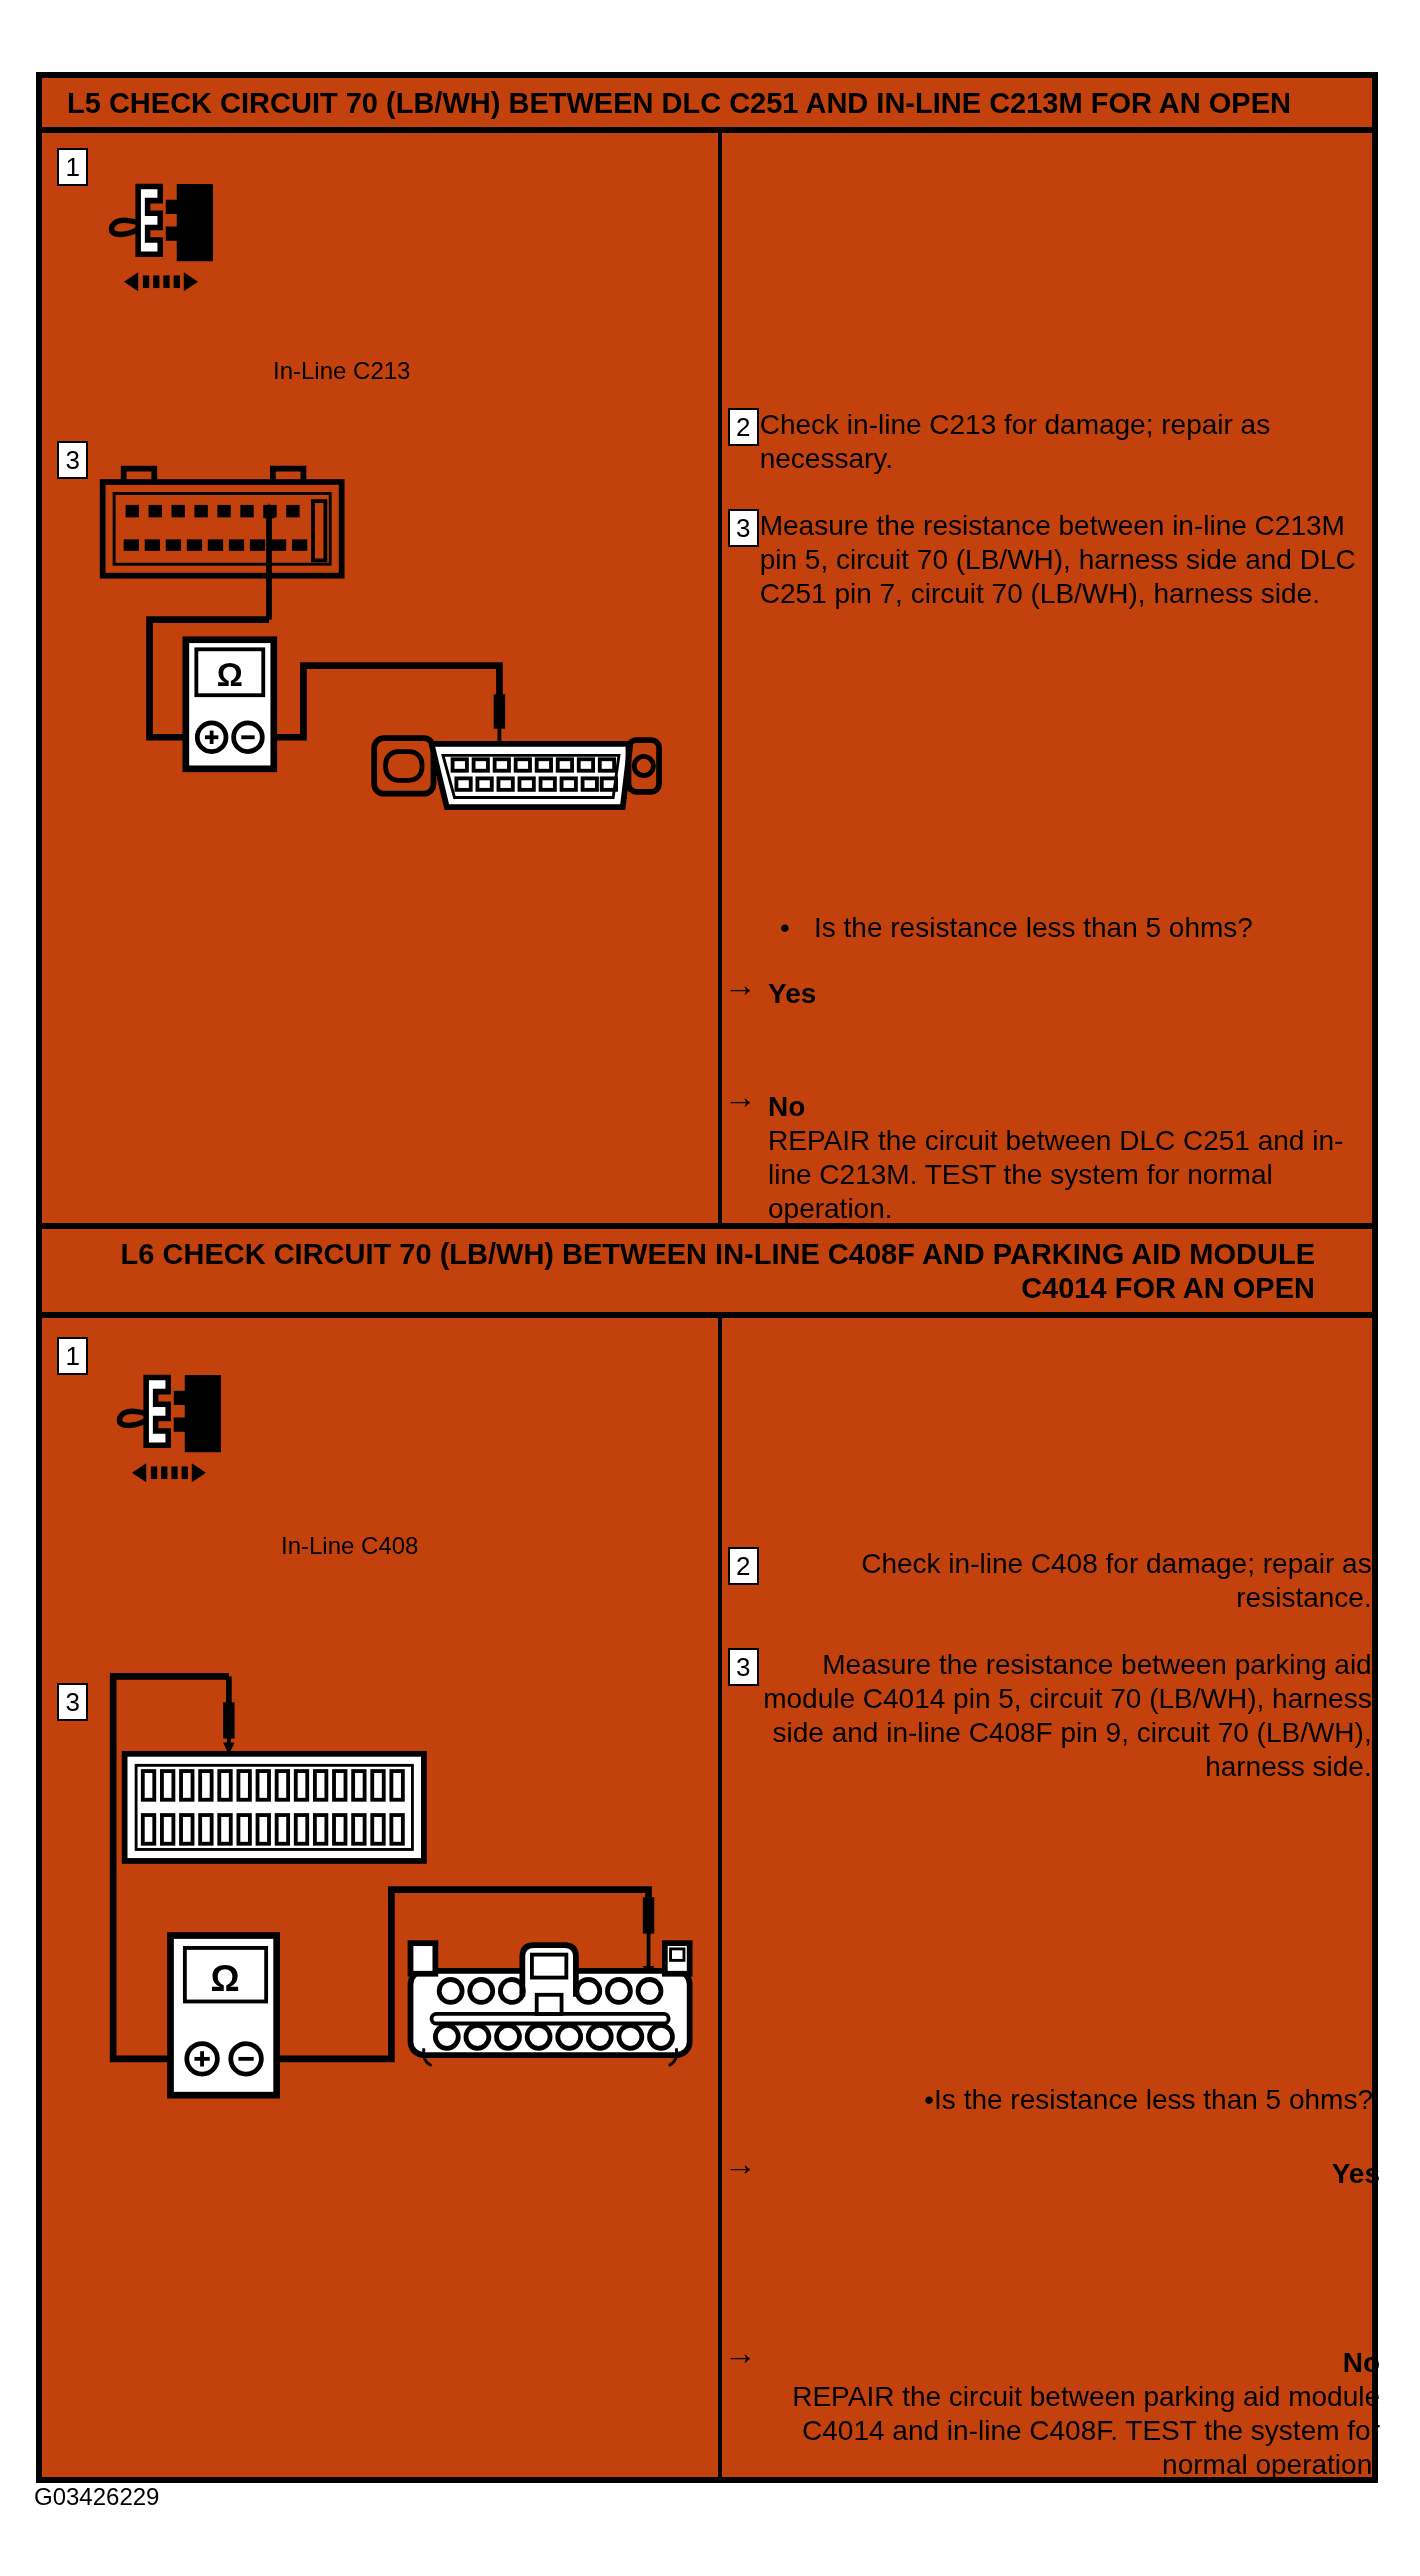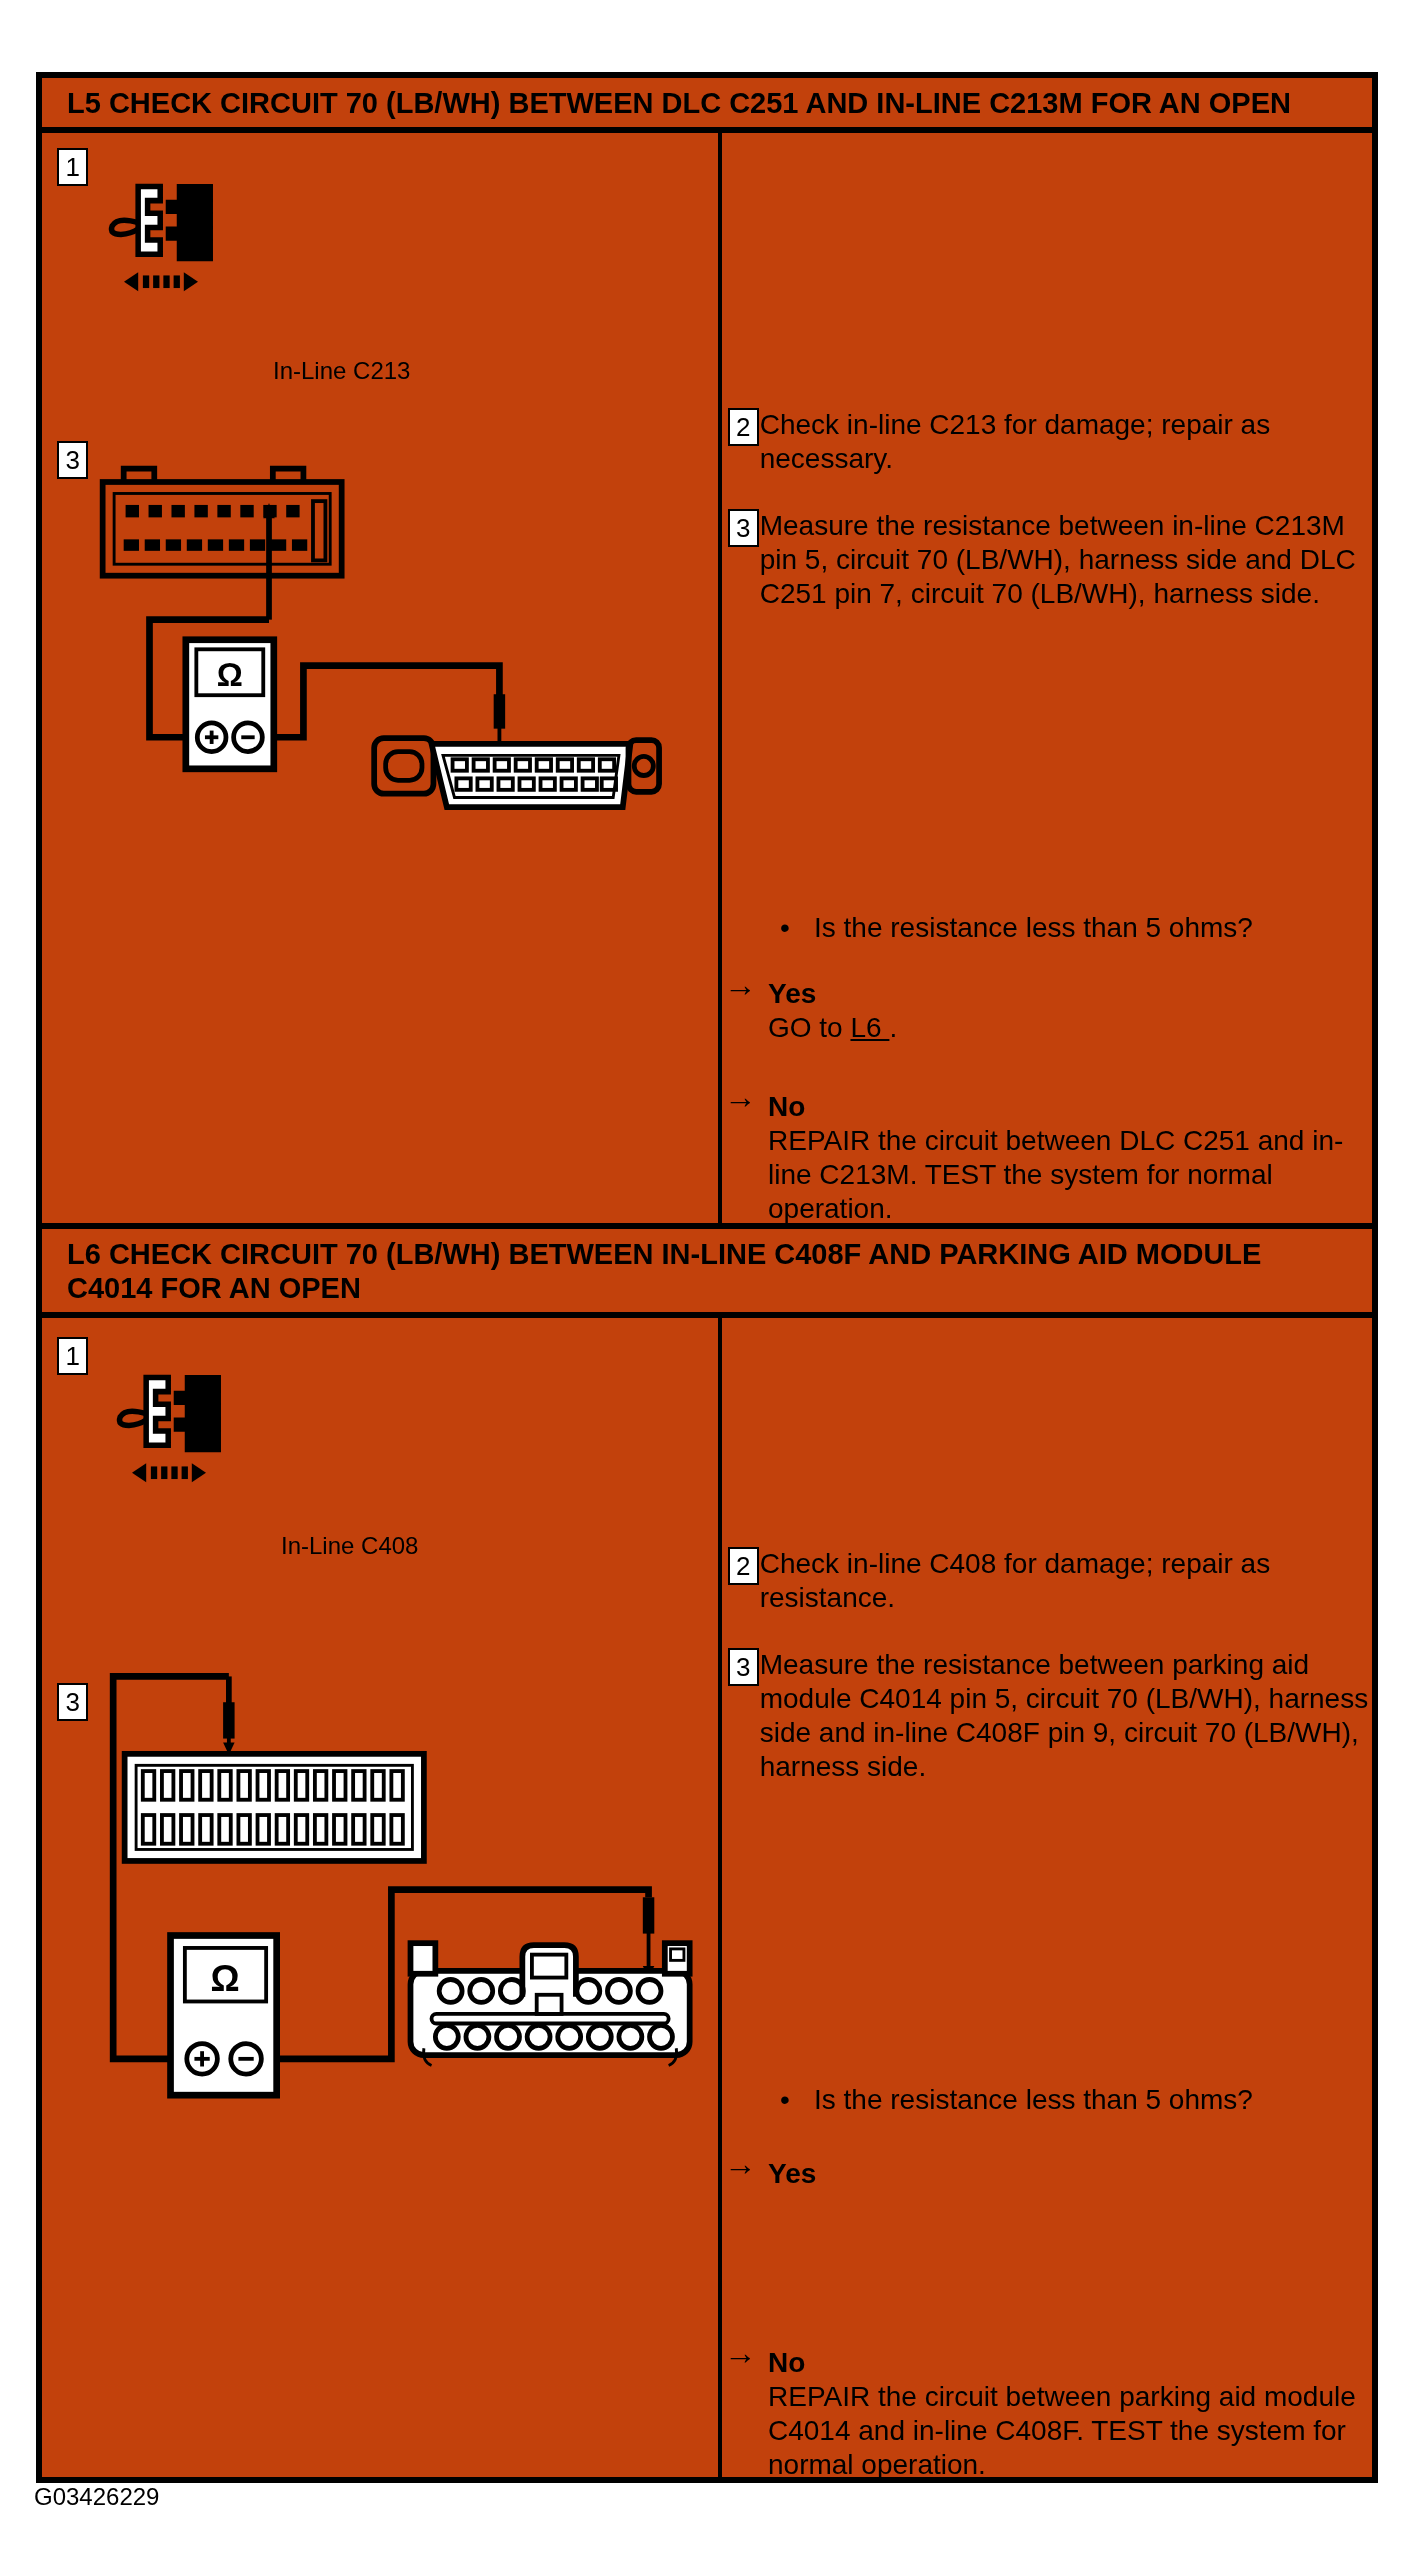--- a/index.html
+++ b/index.html
@@ -5,21 +5,21 @@
   * { margin:0; padding:0; box-sizing:border-box; }
   html,body { background:#ffffff; }
   body {
     width:1421px; height:2576px; position:relative;
     font-family:"Liberation Sans", sans-serif; color:#000;
   }
   .doc-table {
     position:absolute; left:36px; top:72px; width:1342px;
     border:6.7px solid #000; background:#c2410c;
   }
-  .section + .section { border-top:6.7px solid #000; }
+  .section + .section { border-top:6.7px solid #000;text-align:right; }
   .sec-header {
     border-bottom:6.7px solid #000;
     font-weight:bold; font-size:29px; line-height:34px;
     padding:7.6px 57px 7.6px 25px;
   }
   .sec-header .test-id { font-weight:bold; }
   .sec-body { display:flex; position:relative; }
   .sec-body.l5 { height:1090px; }
   .sec-body.l6 { height:1159px; }
   .cell-left { width:676px; position:relative; }
@@ -170,21 +170,20 @@
         <div class="step" style="top:376px;">
           <div class="stepbox">3</div>
           <div class="step-text">Measure the resistance between in-line C213M pin 5, circuit 70 (LB/WH), harness side and DLC C251 pin 7, circuit 70 (LB/WH), harness side.</div>
         </div>
 
         <div class="question" style="top:778px;"><span class="bullet">•</span><span>Is the resistance less than 5 ohms?</span></div>
 
         <span class="arrow-glyph" style="top:838px;">→</span>
         <div class="answer" style="top:845px;">
           <div class="ans-label">Yes</div>
-          <div class="ans-text"><span>GO to </span><span class="go-link">L6 </span><span>.</span></div>
         </div>
 
         <span class="arrow-glyph" style="top:950px;">→</span>
         <div class="answer" style="top:958px;">
           <div class="ans-label">No</div>
           <div class="ans-text">REPAIR the circuit between DLC C251 and in-line C213M. TEST the system for normal operation.</div>
         </div>
       </div>
     </div>
   </div>

